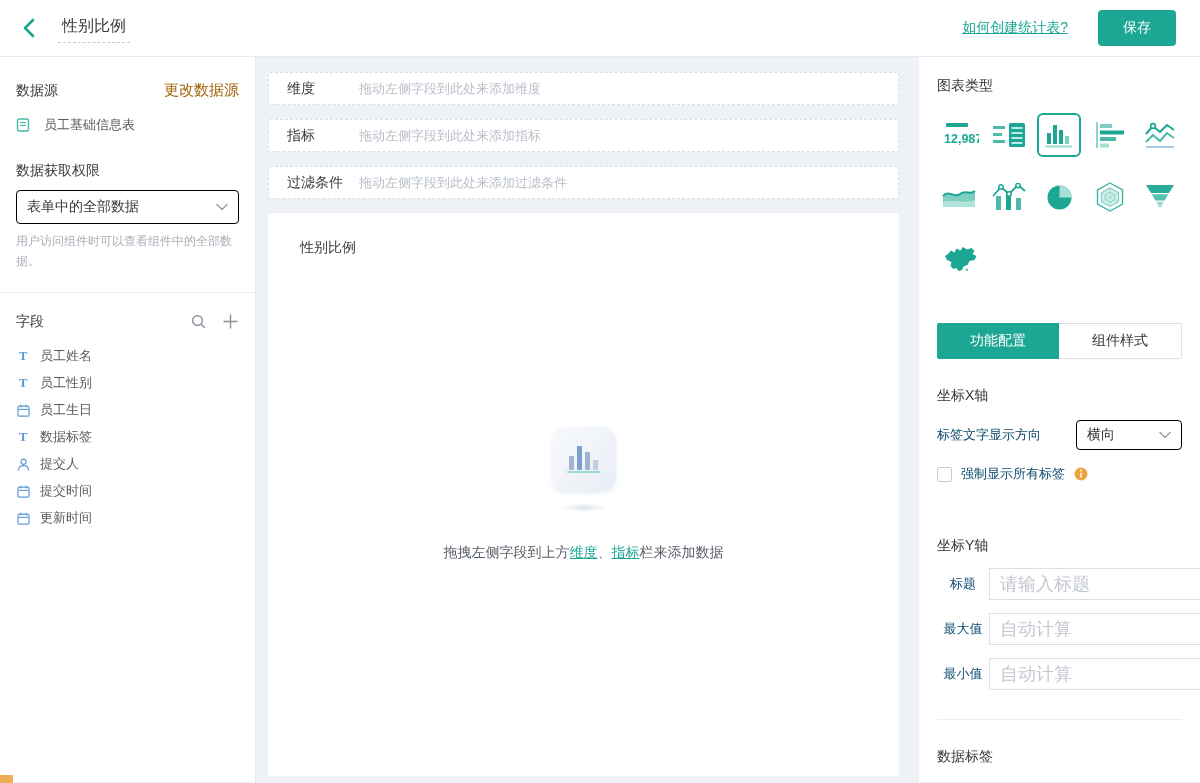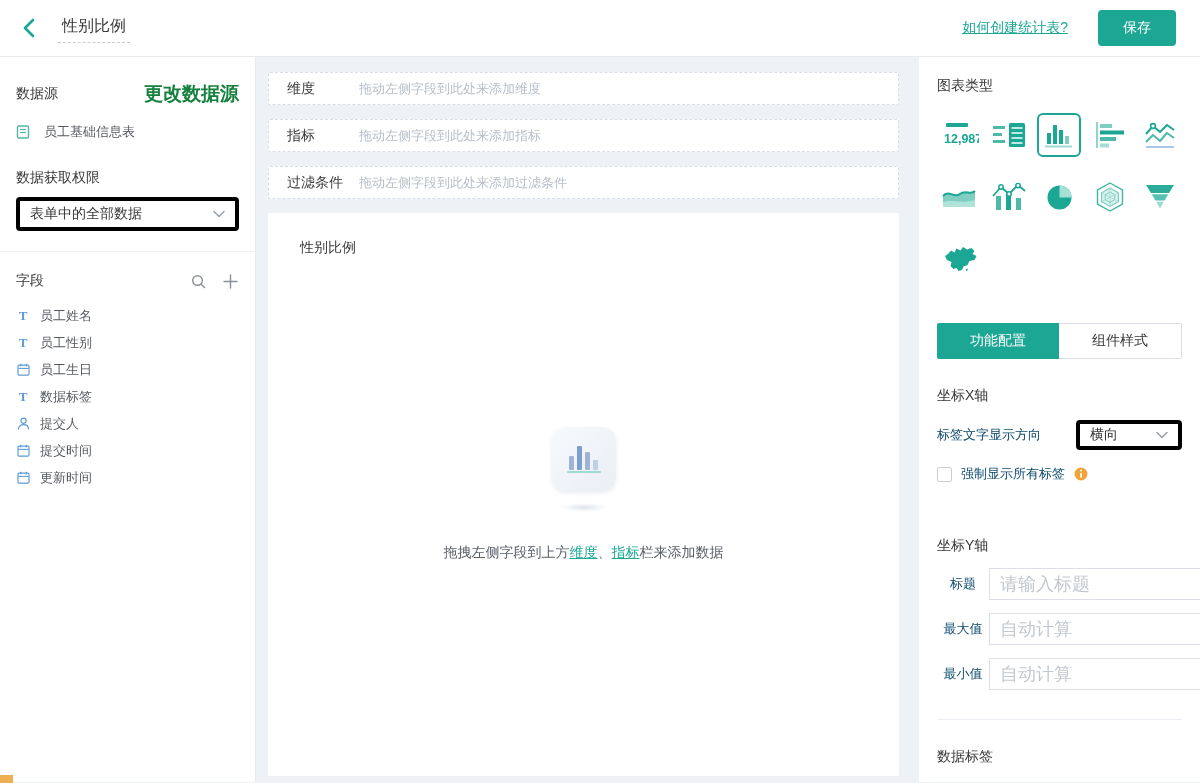--- a/index.html
+++ b/index.html
@@ -19,26 +19,26 @@
   .help-link { color:#1ca794; font-size:14px; text-decoration:underline; margin-right:30px; cursor:pointer; }
   .save-btn { background:#1ca794; color:#fff; border:none; border-radius:4px; padding:9px 25px; font-size:14px; cursor:pointer; }
 
   
   .layout { display:flex; height:725px; }
 
   
   .sidebar { width:256px; background:#fff; border-right:1px solid #e7ebef; padding:24px 16px 0 16px; }
   .sec-head { display:flex; align-items:center; justify-content:space-between; }
   .sec-label { font-size:14px; color:#383838; }
-  .link-teal { font-size:19px; color:#15803d; cursor:pointer;font-weight:bold; }
+  .link-teal { font-size:15px; color:#a16207; cursor:pointer; }
   .table-row { display:flex; align-items:center; gap:14px; margin-top:16px; }
   .table-row .tname { font-size:13px; color:#55595e; }
   .perm-label { margin-top:28px; font-size:14px; color:#383838; }
   .select {
-    margin-top:10px; height:34px; border:4px solid #000000; border-radius:4px; background:#fff;
+    margin-top:10px; height:34px; border:1px solid #000000; border-radius:4px; background:#fff;
     display:flex; align-items:center; justify-content:space-between; padding:0 10px; cursor:pointer;
   }
   .select .sel-text { font-size:14px; color:#383838; }
   .perm-desc { margin-top:8px; font-size:12px; color:#a9afb8; line-height:1.65; }
   .side-divider { border:none; border-top:1px solid #edf0f4; margin:20px -16px 0 -16px; }
   .fields-head { margin-top:20px; display:flex; align-items:center; }
   .fields-head .sec-label { flex:1; }
   .fields-head .fi { width:18px; height:18px; display:flex; align-items:center; justify-content:center; margin-left:14px; cursor:pointer; }
   .field-list { margin-top:12px; }
   .field-item { display:flex; align-items:center; gap:10px; height:27px; cursor:pointer; }
@@ -128,20 +128,21 @@
       <span class="tname">员工基础信息表</span>
     </div>
 
     <div class="perm-label">数据获取权限</div>
     <div class="select">
       <span class="sel-text">表单中的全部数据</span>
       <svg width="12" height="8" viewBox="0 0 12 8">
         <polyline points="1,1.5 6,6.5 11,1.5" fill="none" stroke="#9aa0a8" stroke-width="1.5" stroke-linecap="round" stroke-linejoin="round"></polyline>
       </svg>
     </div>
+    <div class="perm-desc">用户访问组件时可以查看组件中的全部数据。</div>
 
     <hr class="side-divider">
 
     <div class="fields-head">
       <span class="sec-label">字段</span>
       <span class="fi">
         <svg width="15" height="15" viewBox="0 0 15 15">
           <circle cx="6.5" cy="6.5" r="4.8" fill="none" stroke="#8a9099" stroke-width="1.4"></circle>
           <line x1="10.2" y1="10.2" x2="13.5" y2="13.5" stroke="#8a9099" stroke-width="1.4" stroke-linecap="round"></line>
         </svg>

